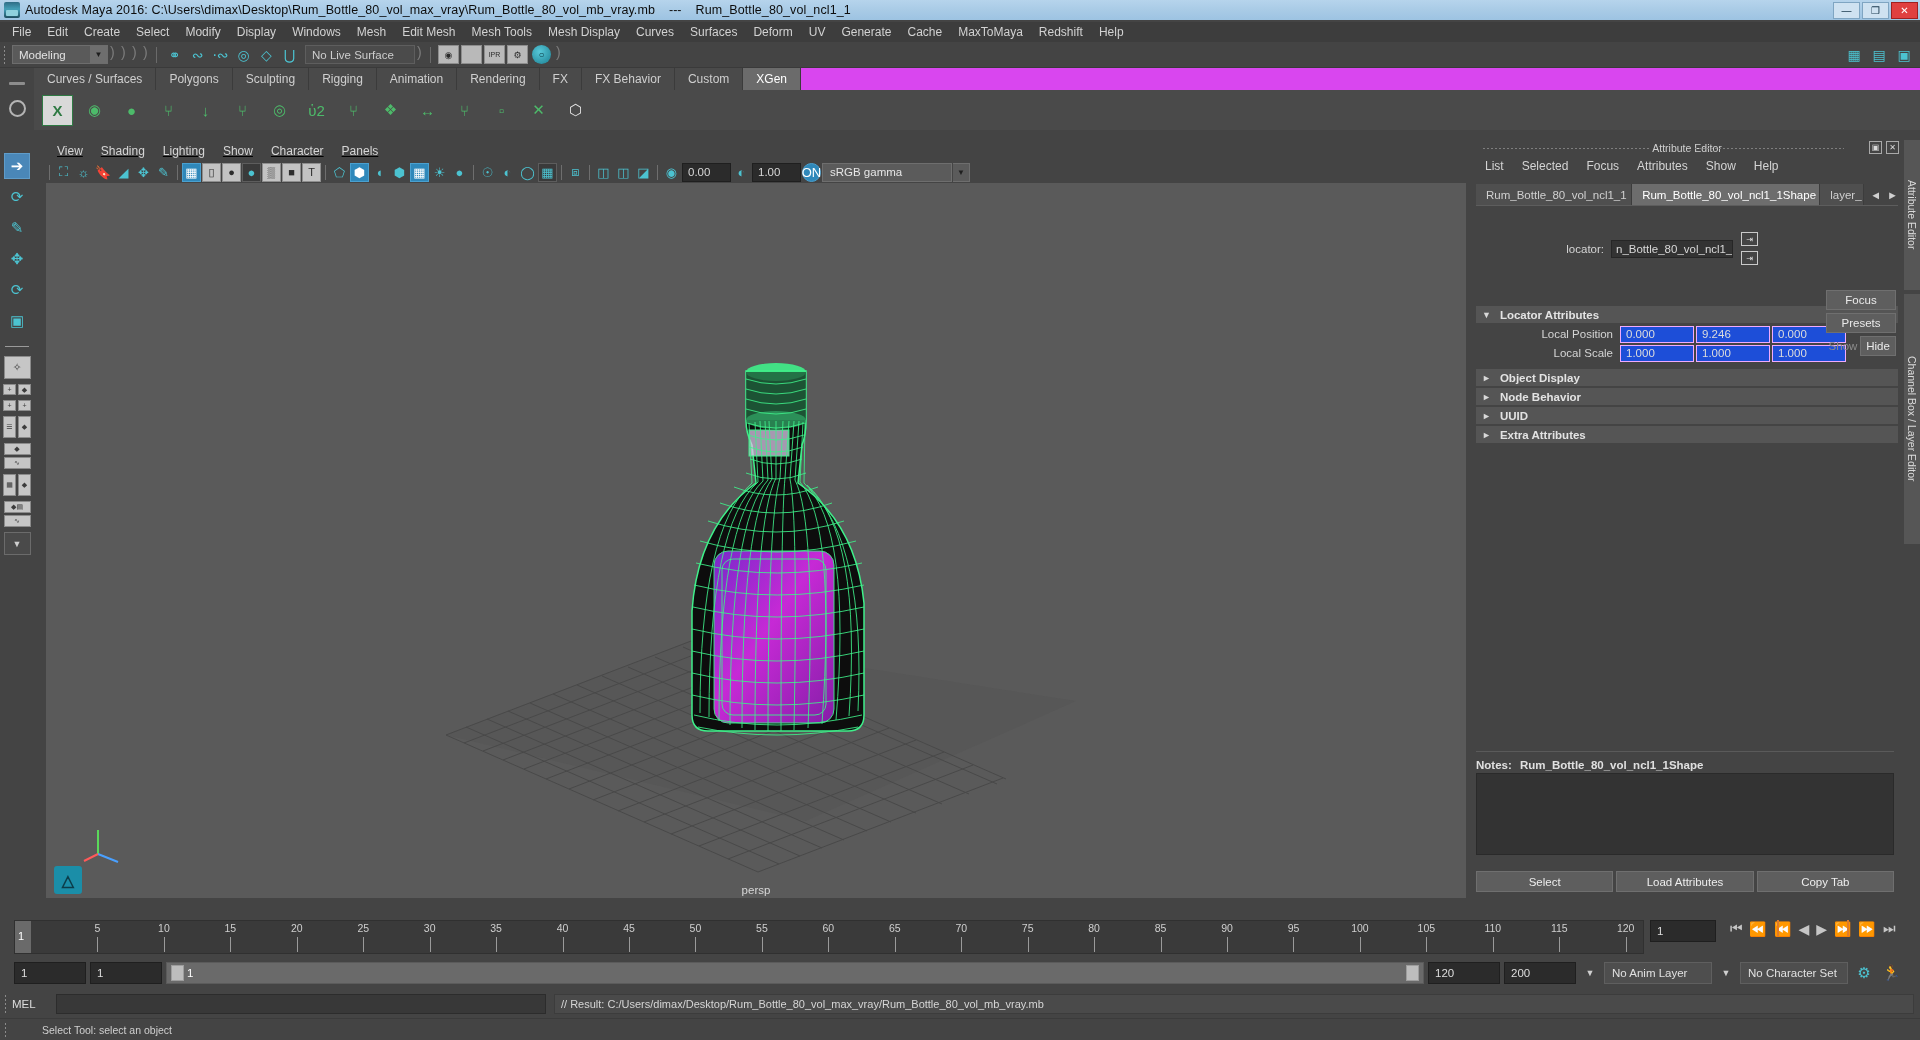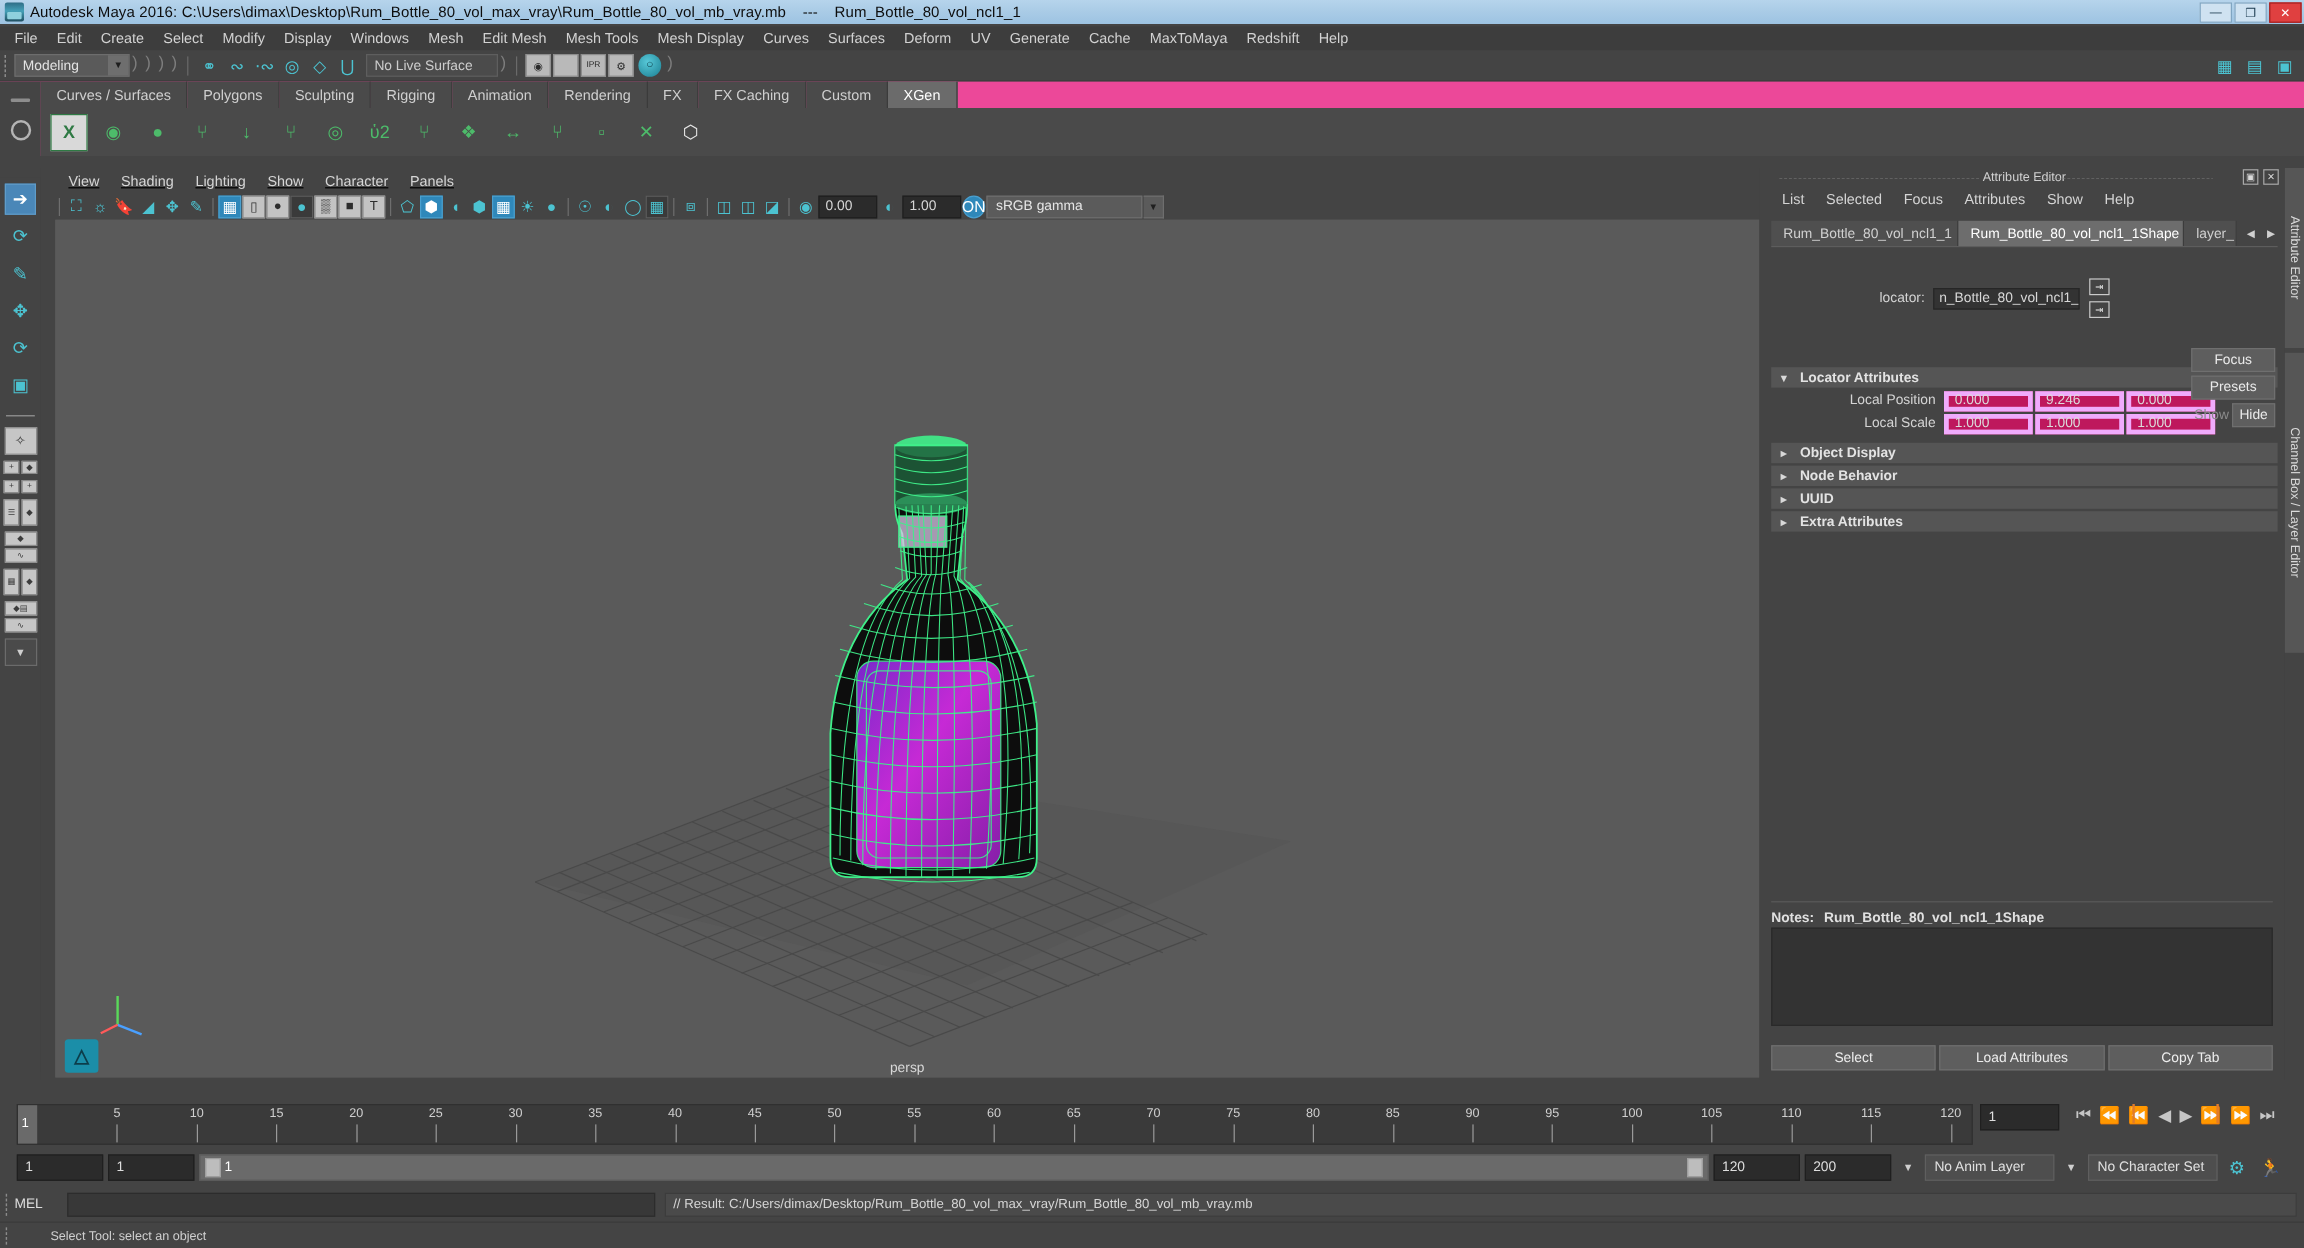--- a/index.html
+++ b/index.html
@@ -103,21 +103,21 @@
   }
   .right-icons { position: absolute; right: 6px; top: 3px; display: flex; gap: 5px; }
   .right-icons .ri {
     width: 20px; height: 20px; display: flex; align-items: center;
     justify-content: center; color: #4cc3d1; font-size: 14px;
   }
 
   
   .shelf-wrap {
     position: absolute; top: 68px; left: 0; width: 1920px; height: 62px;
-    background: #ec4899;
+    background: #d946ef;
   }
   .shelf-handle {
     position: absolute; left: 0; top: 0; width: 34px; height: 62px;
     background: #444; display: flex; flex-direction: column;
     align-items: center; justify-content: space-around; padding: 6px 0;
   }
   .shelf-handle .hbar {
     width: 16px; height: 3px; background: #8d8d8d; border-radius: 1px;
   }
   .shelf-handle .hgear {
@@ -318,21 +318,21 @@
   }
   .ae-section .tri { margin-right: 9px; color: #d8d8d8; font-size: 9px; }
   .ae-attrrow {
     display: flex; align-items: center; height: 18px; margin-bottom: 1px;
   }
   .ae-attrlabel {
     width: 150px; text-align: right; padding-right: 7px;
     font-size: 11.5px; color: #d4d4d4;
   }
   .ae-attrval {
-    width: 74px; height: 17px; background: #be185d; border: 4px solid #f0abfc;
+    width: 74px; height: 17px; background: #1d4ed8; border: 1px solid #f0abfc;
     display: flex; align-items: center; padding-left: 5px; margin-right: 2px;
     font-size: 11.5px; color: #dcdcdc;
   }
   .ae-notes {
     position: absolute; left: 6px; bottom: 36px; width: 418px; height: 105px;
   }
   .ae-notes .nlabel {
     font-size: 11.5px; color: #e0e0e0; font-weight: bold; margin-bottom: 2px;
   }
   .ae-notes .nbox {
@@ -552,21 +552,21 @@
     </div>
     <div class="shelf-tabs-rest"></div>
     <div class="shelf-tabs" id="shelf-tabs">
         <div class="shelf-tab">Curves / Surfaces</div>
         <div class="shelf-tab">Polygons</div>
         <div class="shelf-tab">Sculpting</div>
         <div class="shelf-tab">Rigging</div>
         <div class="shelf-tab">Animation</div>
         <div class="shelf-tab">Rendering</div>
         <div class="shelf-tab">FX</div>
-        <div class="shelf-tab">FX Caching</div>
+        <div class="shelf-tab">FX Behavior</div>
         <div class="shelf-tab">Custom</div>
         <div class="shelf-tab active">XGen</div>
       </div>
     <div class="shelf-icons" id="shelf-icons">
         <div class="sh-ic boxed">X</div>
         <div class="sh-ic">◉</div>
         <div class="sh-ic">●</div>
         <div class="sh-ic">⑂</div>
         <div class="sh-ic">↓</div>
         <div class="sh-ic">⑂</div>

